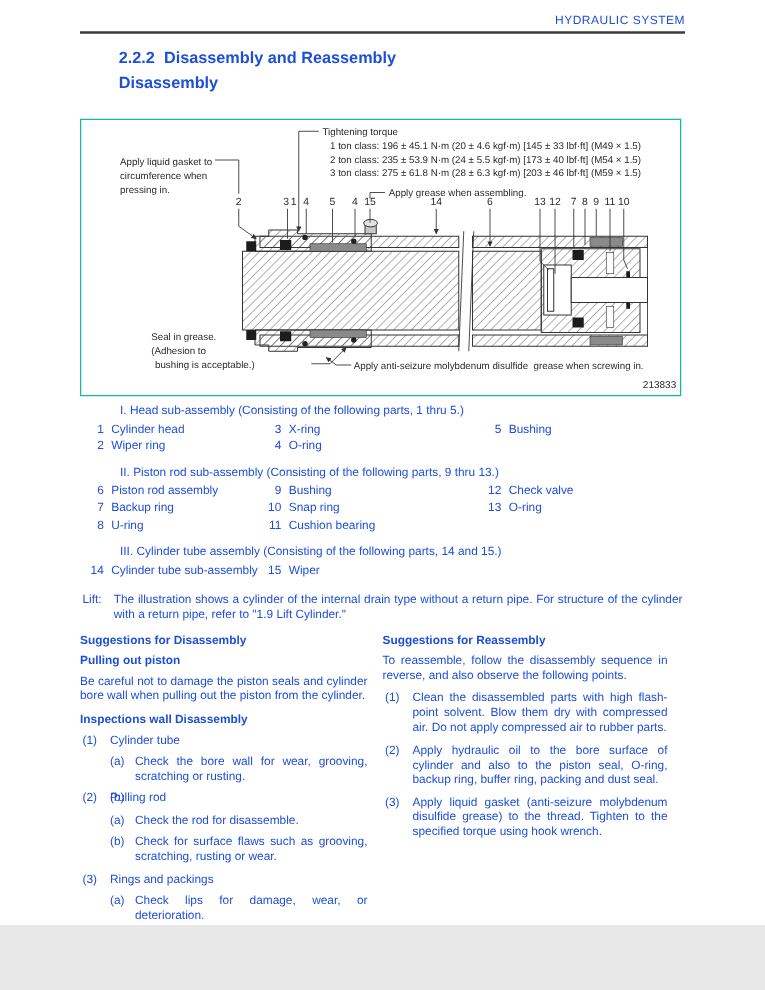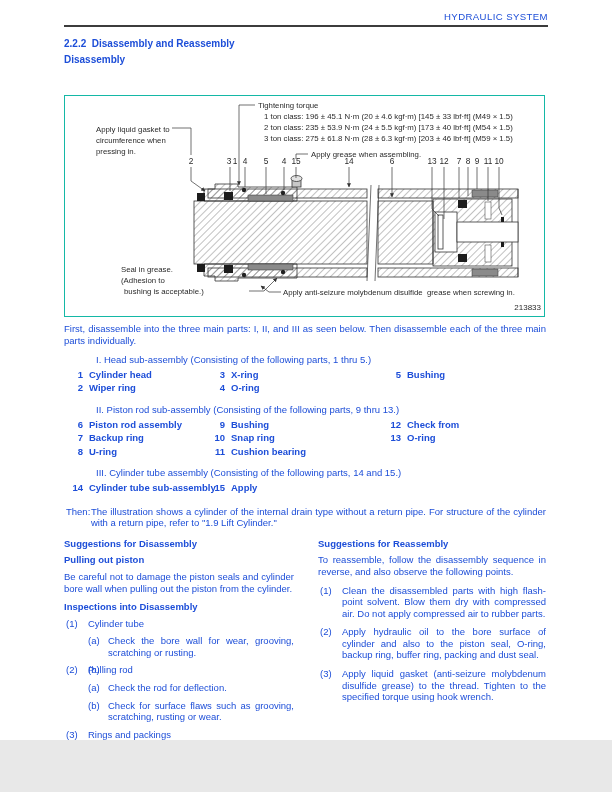--- a/index.html
+++ b/index.html
@@ -4,44 +4,44 @@
 <style>
   html,body{margin:0;padding:0;background:#e8e8e8;}
   .page{position:relative;width:612px;height:740px;background:#ffffff;margin:0 auto;
         font-family:"Liberation Sans", sans-serif;color:#1d4ed8;overflow:hidden;}
   
   .hdr-title{position:absolute;top:11px;left:64px;right:64px;text-align:right;
              font-size:9.6px;letter-spacing:0.4px;}
   .hdr-rule{position:absolute;top:25px;left:64px;right:64px;height:2px;background:#3c3c3c;}
   
   .doc-titles{position:absolute;top:38px;left:64px;right:64px;}
-  .doc-titles div{font-weight:bold;font-size:10px;margin-bottom:4.8px;}
+  .doc-titles div{font-weight:bold;font-size:13px;margin-bottom:4.8px;margin-left:31px;}
   
   .figure-box{position:absolute;left:64px;top:95px;width:481px;height:222px;
               border:1px solid #14b8a6;box-sizing:border-box;background:#fff;}
   svg text{font-family:"Liberation Sans", sans-serif;fill:#2a2a2a;}
   .fig-callout{font-size:7.8px;}
   .fig-num{font-size:8.3px;}
   .fig-id{font-size:8px;}
   .ln{stroke:#333;stroke-width:0.7;fill:none;}
   .shape{stroke:#333;stroke-width:0.8;}
   
   .content{position:absolute;left:64px;top:323px;width:482px;font-size:9.5px;line-height:11.6px;}
   .just{text-align:justify;}
   .intro{margin:0 0 8px 0;}
   .group{margin-bottom:8px;}
   .group-h{margin-bottom:3px;margin-left:32px;}
   .prow{position:relative;height:13.6px;}
-  .pcell{position:absolute;top:0;white-space:nowrap;font-weight:bold;}
+  .pcell{position:absolute;top:0;white-space:nowrap;}
   .cc1{left:4px;}.cc2{left:146px;}.cc3{left:322px;}
   .pnum{display:inline-block;width:15px;text-align:right;margin-right:6px;}
   .note{position:relative;padding-left:27px;margin:10px 0 0 0;}
   .note-label{position:absolute;left:2px;top:0;}
   
-  .cols{display:flex;gap:24px;margin-top:9px;}
+  .cols{display:flex;gap:12px;margin-top:9px;}
   .colL{width:230px;}.colR{width:228px;}
   .bh{font-weight:bold;margin:0 0 5px 0;}
   .colp{margin:0 0 7px 0;}
   .itm{position:relative;padding-left:24px;margin-bottom:6px;}
   .itm-label{position:absolute;left:2px;top:0;}
   .sub{position:relative;padding-left:44px;margin-bottom:6px;}
   .sub-label{position:absolute;left:24px;top:0;}
   .ritm{position:relative;padding-left:24px;margin-bottom:7px;}
   .ritm-label{position:absolute;left:2px;top:0;}
   .pageno{position:absolute;right:84px;top:760px;font-size:13.5px;letter-spacing:0.4px;}
@@ -180,92 +180,91 @@
         <text class="fig-num" x="394" y="68" text-anchor="middle">7</text>
         <text class="fig-num" x="403" y="68" text-anchor="middle">8</text>
         <text class="fig-num" x="412" y="68" text-anchor="middle">9</text>
         <text class="fig-num" x="423" y="68" text-anchor="middle">11</text>
         <text class="fig-num" x="434" y="68" text-anchor="middle">10</text>
       </g>
     </svg>
   </div>
 
   <div class="content">
-    <p class="intro just">First, disassemble into the three main parts: I, II, and III as seen below. Then disassemble each of the three main parts individually.</p>
 
     <div class="group">
       <div class="group-h">I. Head sub-assembly (Consisting of the following parts, 1 thru 5.)</div>
       <div class="prow">
         <span class="pcell cc1"><span class="pnum">1</span><span>Cylinder head</span></span>
         <span class="pcell cc2"><span class="pnum">3</span><span>X-ring</span></span>
         <span class="pcell cc3"><span class="pnum">5</span><span>Bushing</span></span>
       </div>
       <div class="prow">
         <span class="pcell cc1"><span class="pnum">2</span><span>Wiper ring</span></span>
         <span class="pcell cc2"><span class="pnum">4</span><span>O-ring</span></span>
       </div>
     </div>
 
     <div class="group">
       <div class="group-h">II. Piston rod sub-assembly (Consisting of the following parts, 9 thru 13.)</div>
       <div class="prow">
         <span class="pcell cc1"><span class="pnum">6</span><span>Piston rod assembly</span></span>
         <span class="pcell cc2"><span class="pnum">9</span><span>Bushing</span></span>
-        <span class="pcell cc3"><span class="pnum">12</span><span>Check from</span></span>
+        <span class="pcell cc3"><span class="pnum">12</span><span>Check valve</span></span>
       </div>
       <div class="prow">
         <span class="pcell cc1"><span class="pnum">7</span><span>Backup ring</span></span>
         <span class="pcell cc2"><span class="pnum">10</span><span>Snap ring</span></span>
         <span class="pcell cc3"><span class="pnum">13</span><span>O-ring</span></span>
       </div>
       <div class="prow">
         <span class="pcell cc1"><span class="pnum">8</span><span>U-ring</span></span>
         <span class="pcell cc2"><span class="pnum">11</span><span>Cushion bearing</span></span>
       </div>
     </div>
 
     <div class="group">
       <div class="group-h">III. Cylinder tube assembly (Consisting of the following parts, 14 and 15.)</div>
       <div class="prow">
         <span class="pcell cc1"><span class="pnum">14</span><span>Cylinder tube sub-assembly</span></span>
-        <span class="pcell cc2"><span class="pnum">15</span><span>Apply</span></span>
+        <span class="pcell cc2"><span class="pnum">15</span><span>Wiper</span></span>
       </div>
     </div>
 
     <div class="note just">
-      <span class="note-label">Then:</span>
+      <span class="note-label">Lift:</span>
       <span>The illustration shows a cylinder of the internal drain type without a return pipe. For structure of the cylinder with a return pipe, refer to "1.9 Lift Cylinder."</span>
     </div>
 
     <div class="cols">
       <div class="colL">
         <p class="bh">Suggestions for Disassembly</p>
         <p class="bh">Pulling out piston</p>
         <p class="colp just">Be careful not to damage the piston seals and cylinder bore wall when pulling out the piston from the cylinder.</p>
-        <p class="bh">Inspections into Disassembly</p>
+        <p class="bh">Inspections wall Disassembly</p>
 
         <div class="itm">
           <span class="itm-label">(1)</span>
           <span>Cylinder tube</span>
         </div>
         <div class="sub just">
           <span class="sub-label">(a)</span>
           <span>Check the bore wall for wear, grooving, scratching or rusting.</span>
         </div>
         <div class="sub just">
           <span class="sub-label">(b)</span>
         </div>
 
         <div class="itm">
           <span class="itm-label">(2)</span>
           <span>Pulling rod</span>
         </div>
         <div class="sub just">
           <span class="sub-label">(a)</span>
-          <span>Check the rod for deflection.</span>
+          <span>Check the rod for disassemble.</span>
         </div>
         <div class="sub just">
           <span class="sub-label">(b)</span>
           <span>Check for surface flaws such as grooving, scratching, rusting or wear.</span>
         </div>
 
         <div class="itm">
           <span class="itm-label">(3)</span>
           <span>Rings and packings</span>
         </div>

